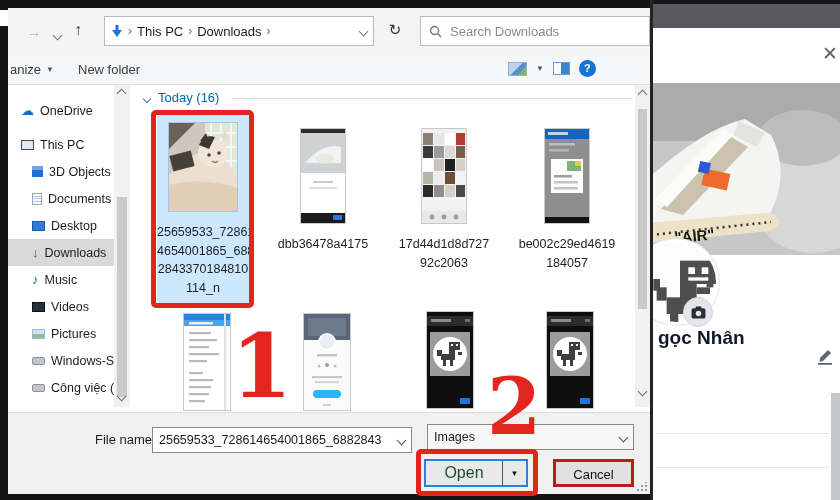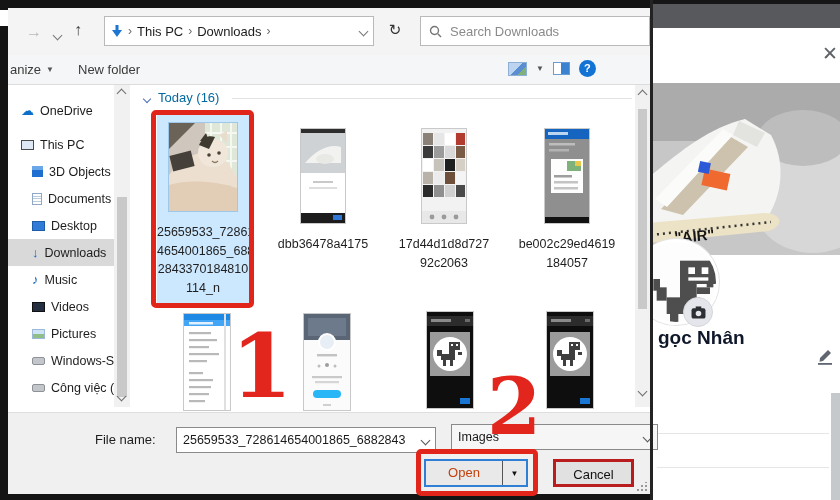--- a/index.html
+++ b/index.html
@@ -95,27 +95,27 @@
   .num { position:absolute; font-family:"DejaVu Serif", serif; font-weight:bold; color:#e3261d; line-height:1; z-index:7; }
   .num1 { left:101px; top:237px; font-size:88px; }
   .fa-scroll { left:505px; top:0; width:15px; height:322px; background:#f1f1f1; }
   .fa-thumb { left:508px; top:24px; width:9px; height:200px; background:#c9c9c9; }
   .fa-chev-up { left:509px; top:6px; }
   .fa-chev-dn { left:509px; top:303px; }
 
   
   .bottombar { left:8px; top:412px; width:642px; height:82px; background:#f0f0f0; border-top:1px solid #dedede; }
   .fn-label { left:87px; top:19px; font-size:13px; color:#1d1d1d; }
-  .combo { position:absolute; background:#fff; border:1px solid #8a8a8a; display:flex; align-items:center; font-size:12.5px; color:#1a1a1a; padding:12px 6px;margin-left:24px; }
+  .combo { position:absolute; background:#fff; border:1px solid #8a8a8a; display:flex; align-items:center; font-size:12.5px; color:#1a1a1a; padding:12px 6px; }
   .combo .val { white-space:nowrap; overflow:hidden; flex:1; }
   .combo1 { left:144px; top:14px; width:260px; height:24px; }
   .combo2 { left:419px; top:11px; width:207px; height:24px; background:#f6f6f6; }
   .rb2 { left:408px; top:36px; width:122px; height:47px; }
   .btn-open { left:416px; top:46px; width:104px; height:28px; background:#e9e9e9; border:2px solid #2f7fd6; display:flex; align-items:stretch; cursor:pointer; }
-  .btn-open .txt { flex:1; text-align:center; line-height:24px; font-size:13px; color:#c2410c; }
+  .btn-open .txt { flex:1; text-align:center; line-height:24px; font-size:16px; color:#14532d; }
   .btn-open .split { width:24px; border-left:1px solid #555; display:flex; align-items:center; justify-content:center; font-size:8px; color:#111; }
   .btn-cancel { left:545px; top:46px; width:81px; height:28px; background:#e1e1e1; border:3px solid #b91c1c; text-align:center; line-height:26px; font-size:13px; color:#111; cursor:pointer; }
   .num2 { left:487px; top:368px; font-size:78px; }
   .grip { left:636px; top:482px; width:12px; height:10px;
           background:radial-gradient(circle at 2px 8px,#9a9a9a 1.2px,transparent 1.3px),
                      radial-gradient(circle at 6px 8px,#9a9a9a 1.2px,transparent 1.3px),
                      radial-gradient(circle at 10px 8px,#9a9a9a 1.2px,transparent 1.3px),
                      radial-gradient(circle at 6px 4px,#9a9a9a 1.2px,transparent 1.3px),
                      radial-gradient(circle at 10px 4px,#9a9a9a 1.2px,transparent 1.3px),
                      radial-gradient(circle at 10px 0px,#9a9a9a 1.2px,transparent 1.3px); }

